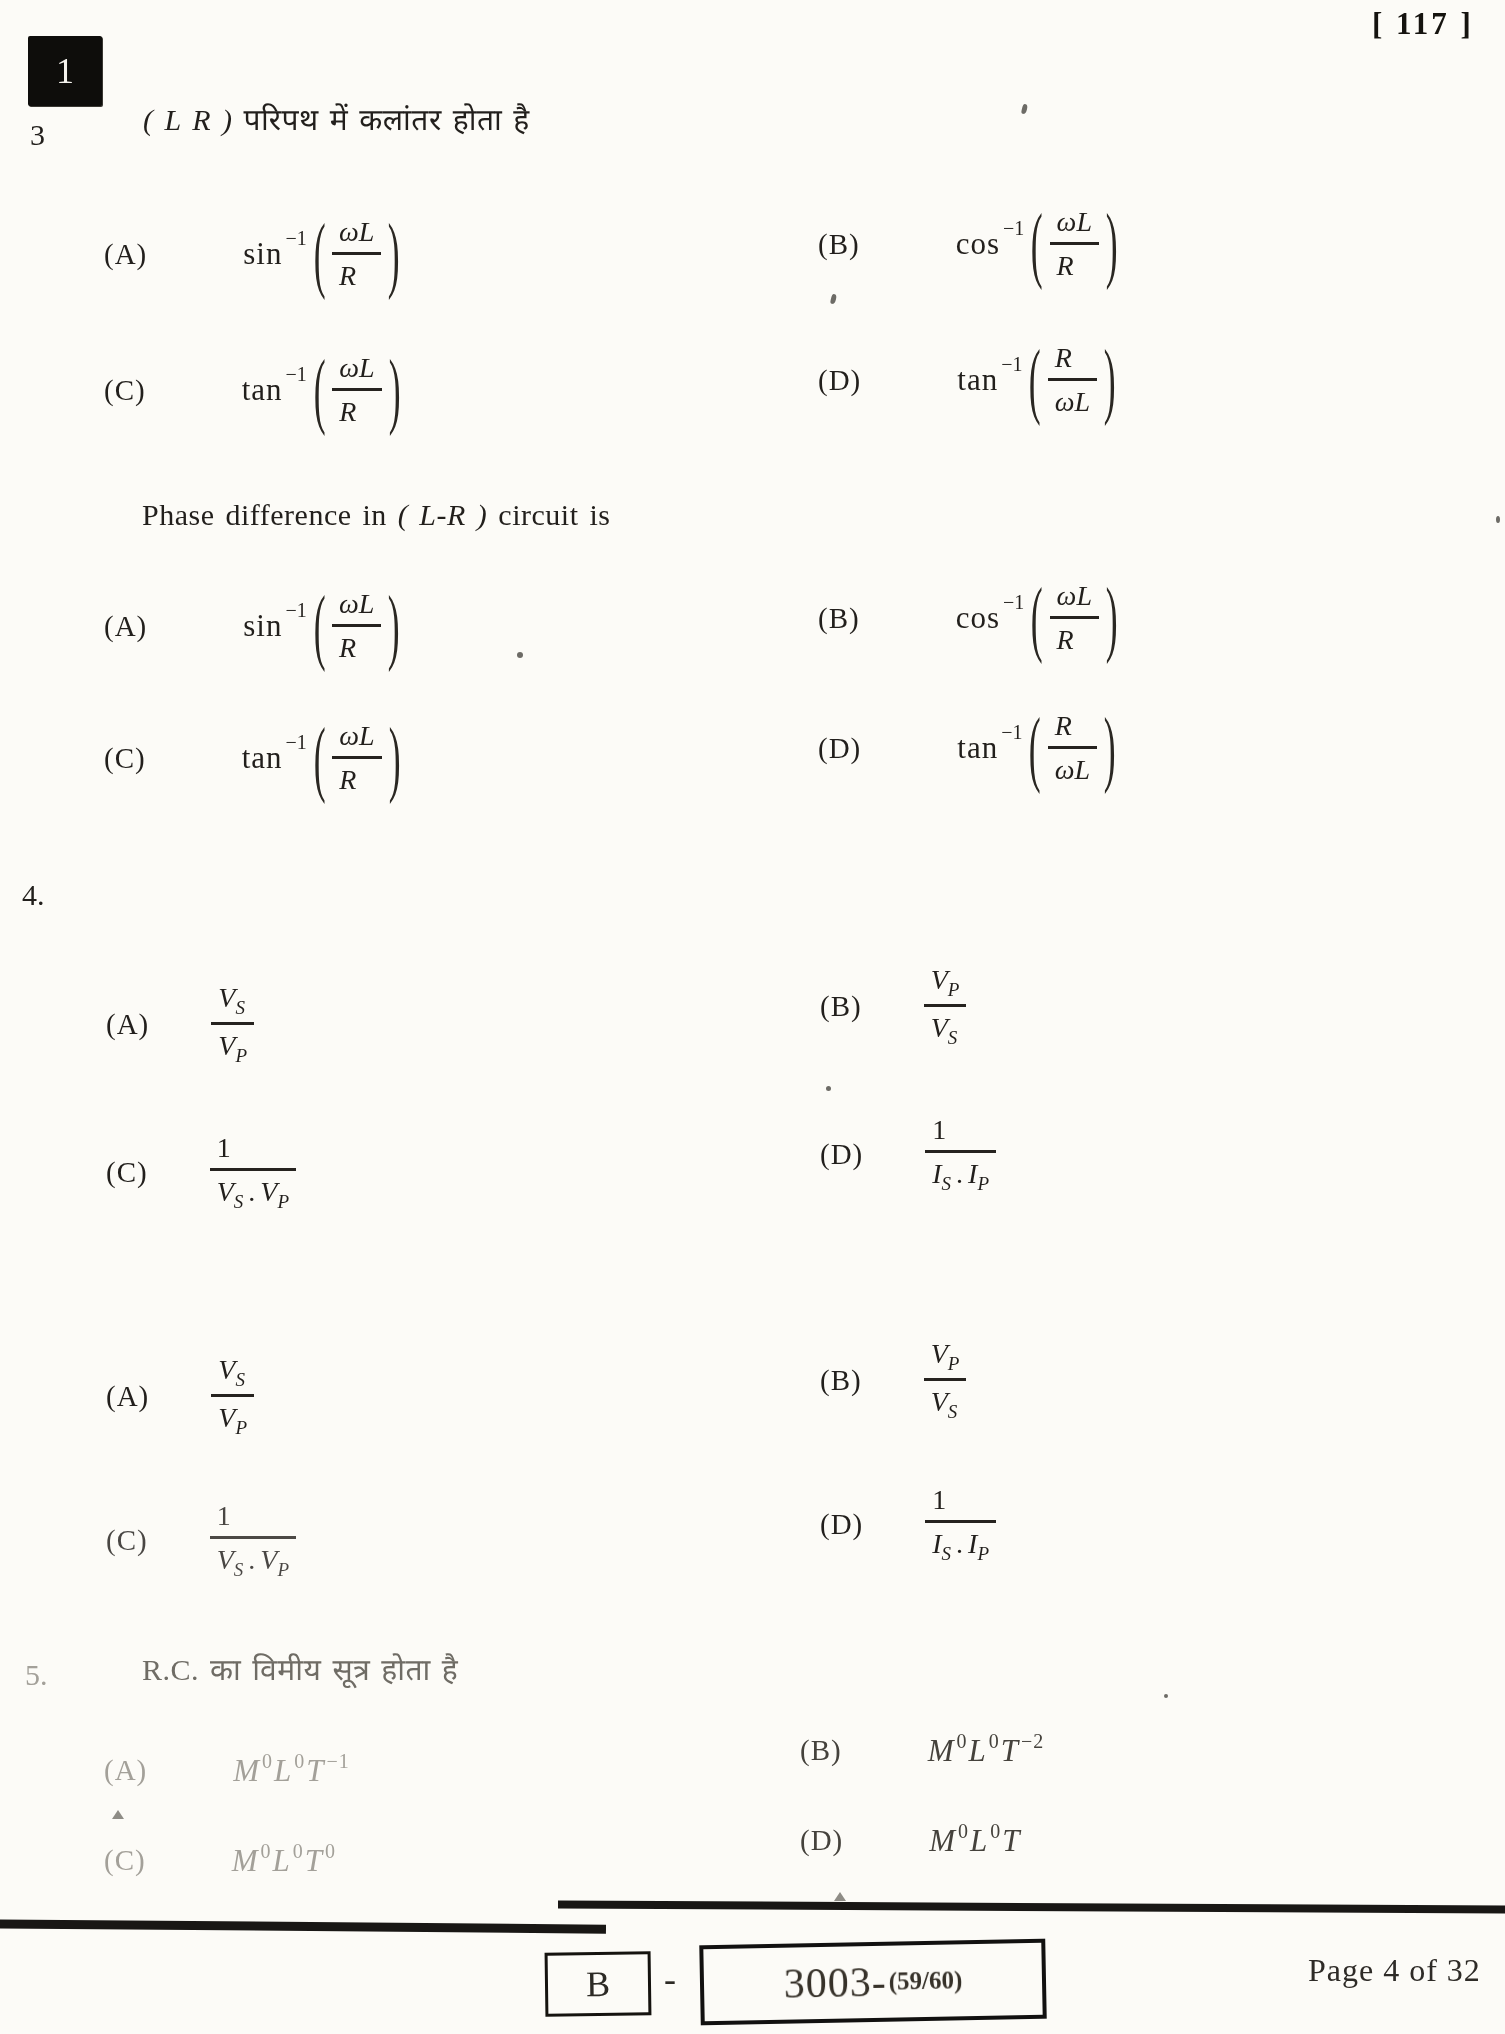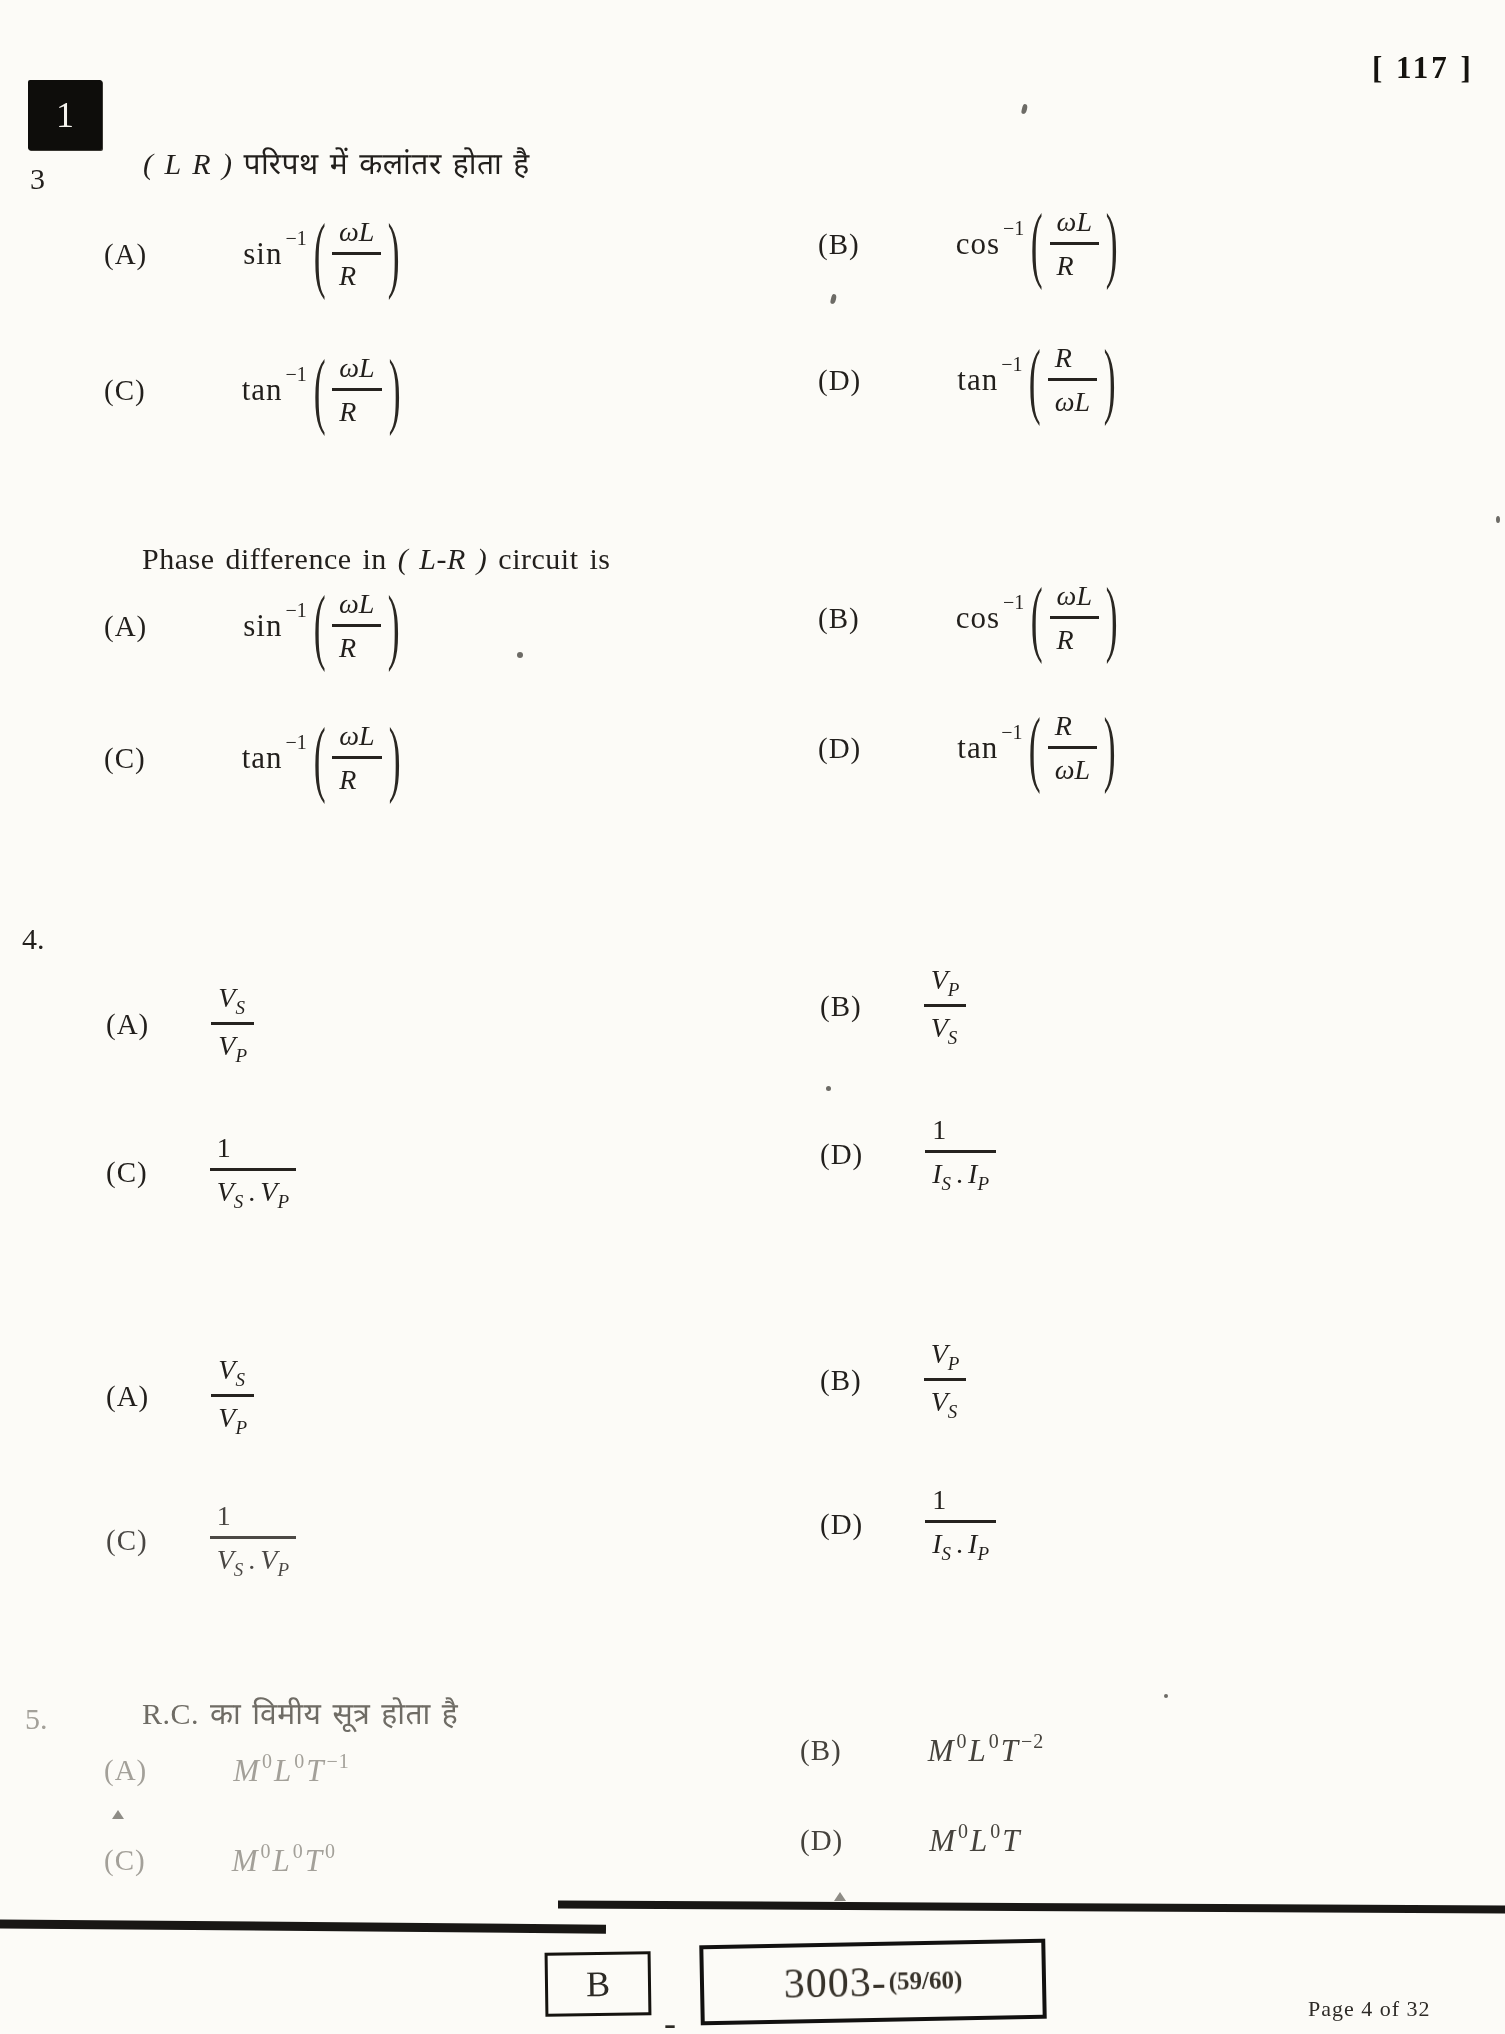--- a/index.html
+++ b/index.html
@@ -2,21 +2,21 @@
 <html><head>
 <meta charset="utf-8">
 <style>
   html,body{margin:0;padding:0;background:#e8e6e0;}
   .page{
     position:relative; width:1505px; height:2034px; margin:0 auto;
     background:#fcfbf7; overflow:hidden;
     font-family:"Liberation Serif","DejaVu Serif",serif;
     color:#221f1c;
   }
-  .abs{position:absolute; white-space:nowrap;margin-top:44px;}
+  .abs{position:absolute; white-space:nowrap;}
   
   .page-ref{font-size:31px; letter-spacing:3px; color:#15130f; font-weight:600;}
   .badge{width:74px; height:70px; background:#0e0d0b; color:#f5f3ee;
          display:flex; align-items:center; justify-content:center;
          font-size:36px; border-radius:2px; box-shadow:1px 1px 0 #3a3833;}
   
   .qnum{font-size:30px;}
   .qtitle{font-size:30px; letter-spacing:.5px; word-spacing:3px;}
   .it{font-style:italic;}
   
@@ -46,21 +46,21 @@
   .scanline{position:absolute; background:#191715;}
   .series-box{position:absolute; width:100px; height:58px; border:3px solid #15130f;
               display:flex; align-items:center; justify-content:center;
               font-size:36px; transform:rotate(-0.8deg); color:#2c2a25;}
   .dash{font-size:36px; color:#2c2a25;}
   .code-box{position:absolute; width:338px; height:72px; border:4px solid #121110;
             display:flex; align-items:center; justify-content:center;
             transform:rotate(-1.1deg); color:#363129; filter:blur(0.3px);}
   .code-main{font-size:42px; letter-spacing:1px;}
   .code-small{font-size:25px; font-weight:bold; margin-left:2px;}
-  .page-info{font-size:22px; color:#2e2b27; letter-spacing:1px;text-align:right;}
+  .page-info{font-size:32px; color:#2e2b27; letter-spacing:1px;text-align:right;}
   
   .art{position:absolute; background:#6d6b66; border-radius:50%;}
   .comma{width:5px; height:10px; border-radius:40% 60% 60% 40%; transform:rotate(14deg);}
   .caret{width:0; height:0; background:none; border-radius:0;
          border-left:6px solid transparent; border-right:6px solid transparent;
          border-bottom:9px solid #8e8c86;}
 </style>
 </head>
 <body>
 

